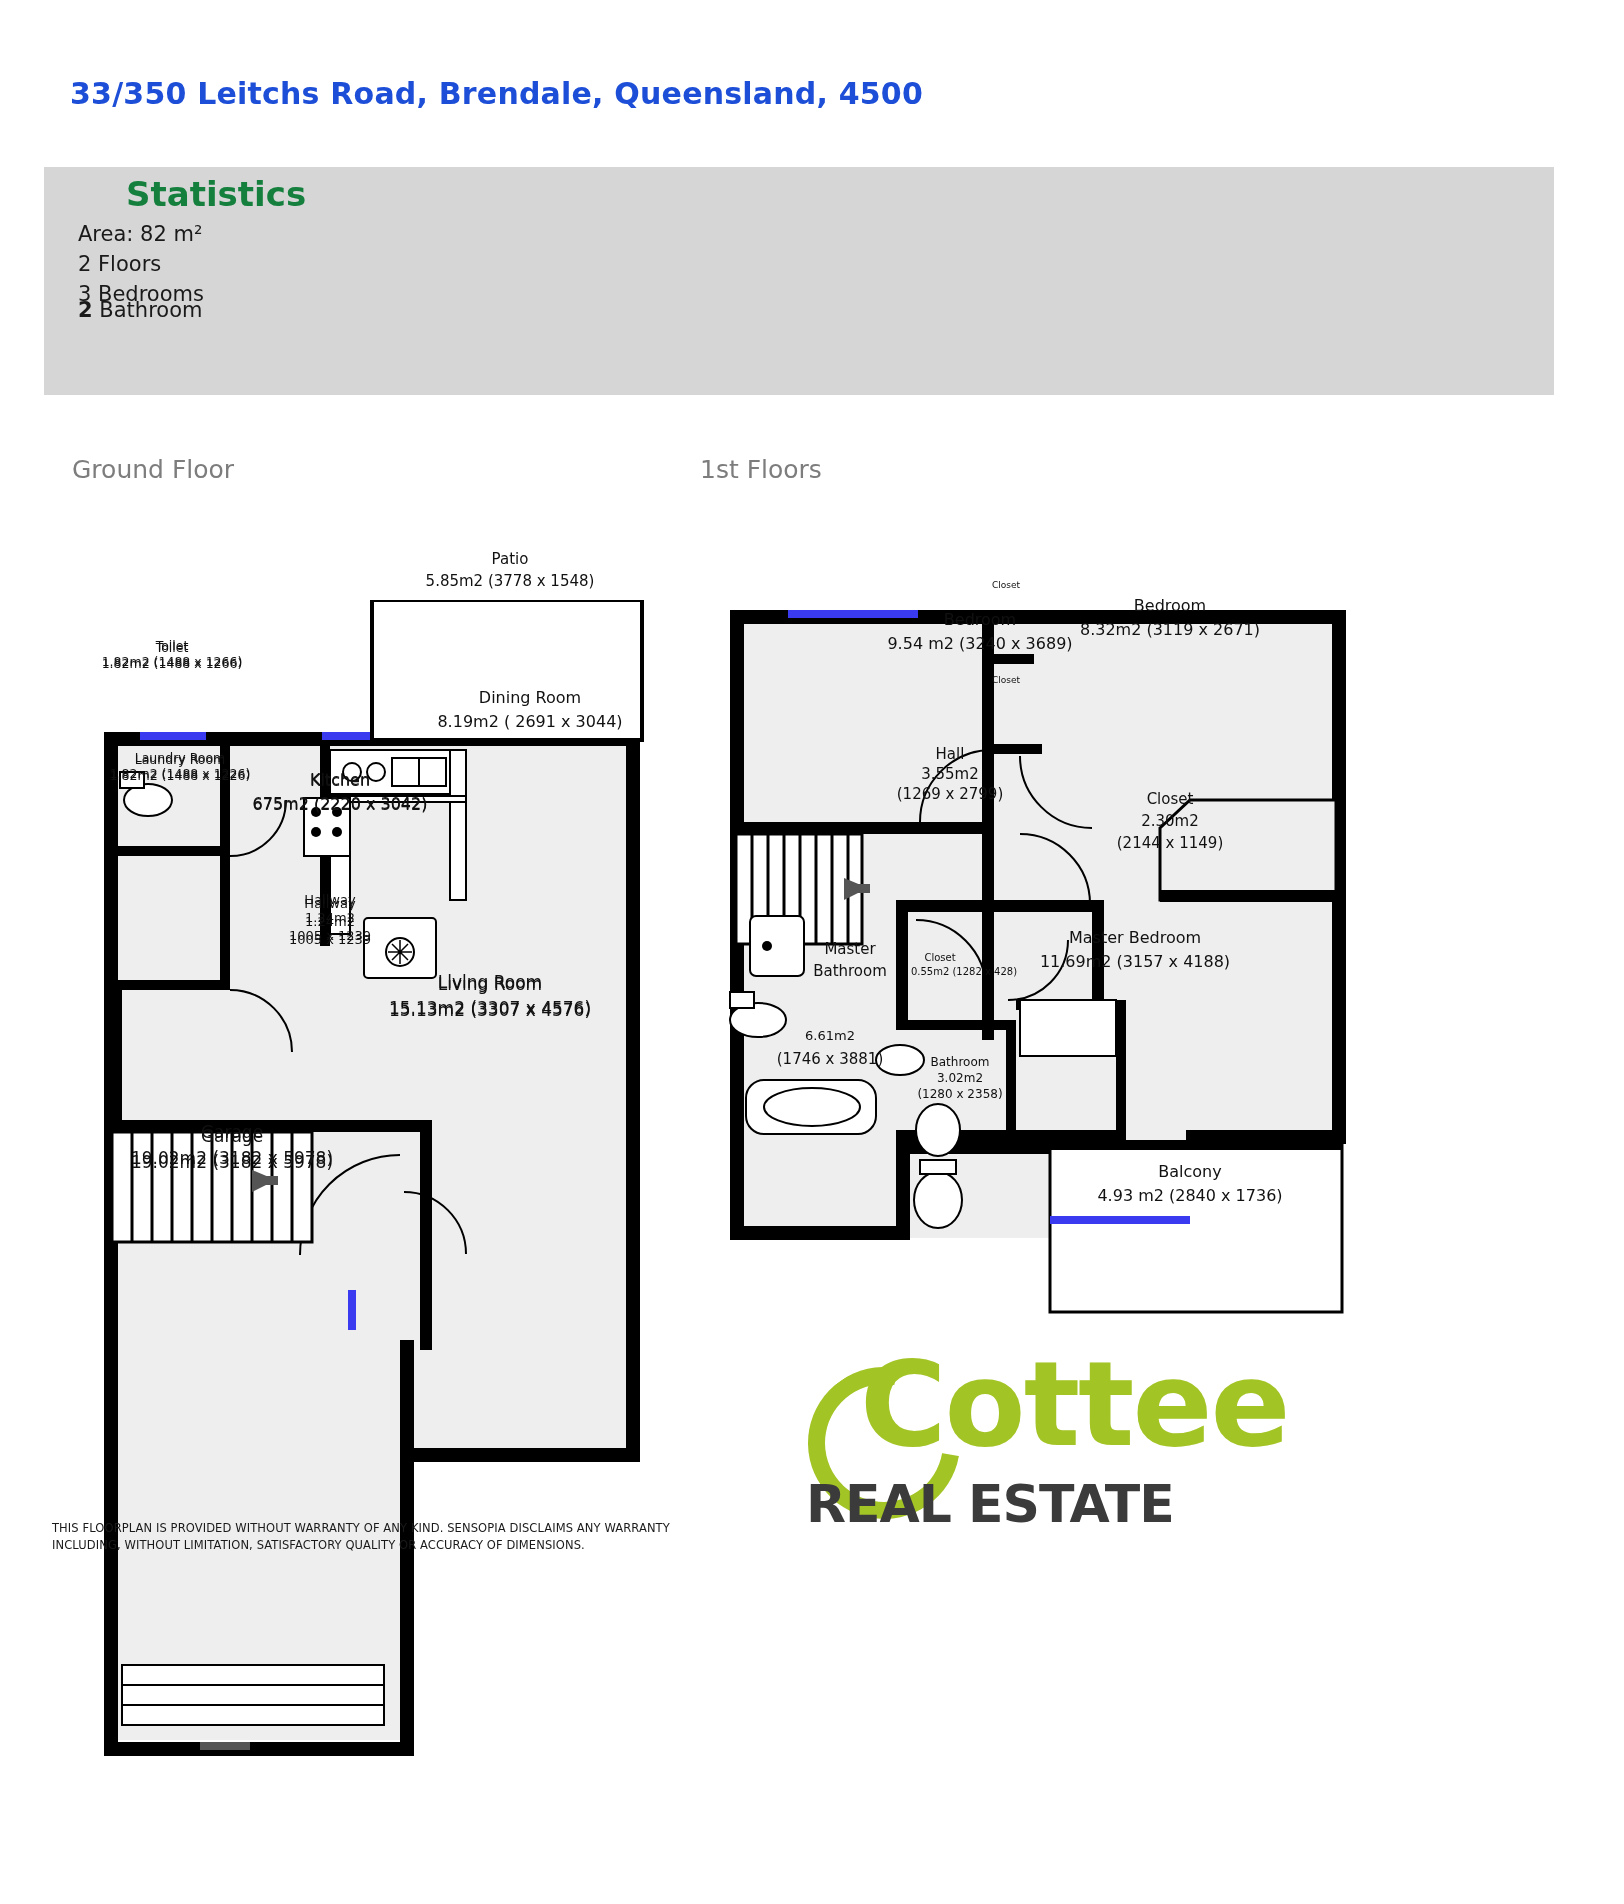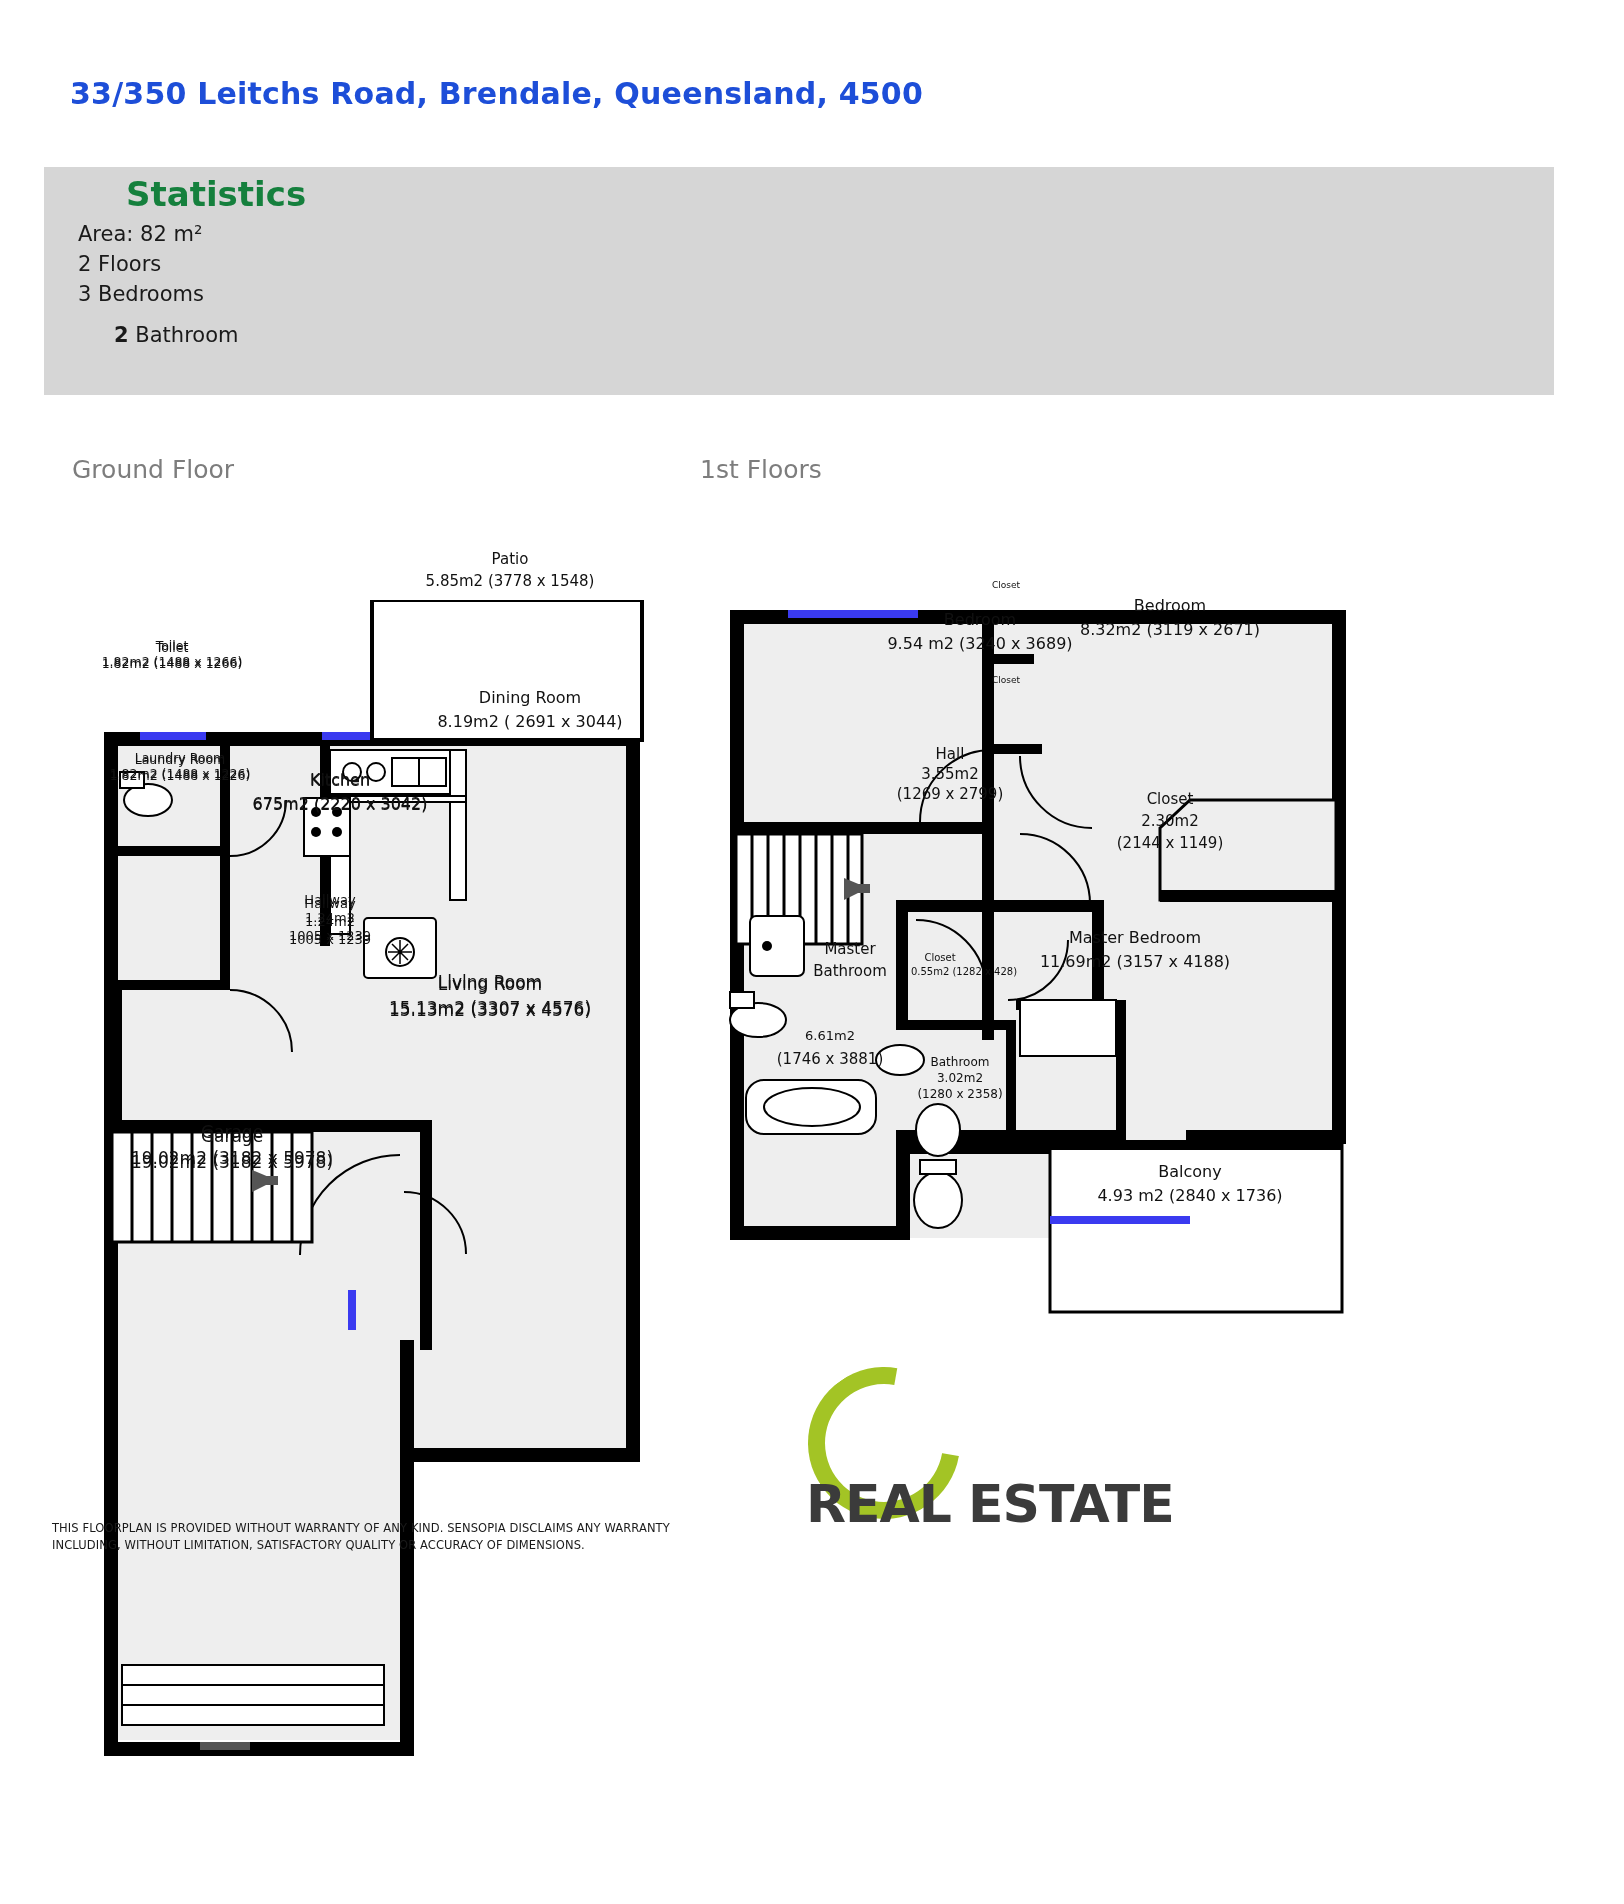--- a/index.html
+++ b/index.html
@@ -11,21 +11,21 @@
   }
   .title{
     position:absolute;left:70px;top:76px;font-size:30px;font-weight:600;letter-spacing:0.2px;color:#1d4ed8;
     font-family:"DejaVu Sans", sans-serif;
   }
   .stats-box{
     position:absolute;left:44px;top:167px;width:1510px;height:228px;background:#d6d6d6;
   }
   .stats-title{position:absolute;left:78px;top:174px;font-size:34px;color:#15803d;font-weight:700;margin-left:48px;}
   .stats-line{position:absolute;left:78px;font-size:21px;color:#1a1a1a;}
-  .s1{top:222px;} .s2{top:252px;} .s3{top:282px;} .s4{top:323px;margin-left:36px;}
+  .s1{top:222px;} .s2{top:252px;} .s3{top:282px;} .s4{top:298px;}
   .s4 b{font-weight:700;}
   .floor-label{position:absolute;font-size:25px;color:#7d7d7d;font-weight:400;}
   .fl-ground{left:72px;top:455px;}
   .fl-first{left:700px;top:455px;}
 
   .plan{position:absolute;}
   .plan svg{display:block;}
 
   .disclaimer{
     position:absolute;left:52px;top:1520px;width:640px;font-size:11.5px;line-height:1.45;color:#1a1a1a;
@@ -311,19 +311,20 @@
 
   <div style="position:absolute;left:300px;top:372px;width:200px;text-align:center;font-size:17px;">Living Room</div>
   <div style="position:absolute;left:280px;top:398px;width:240px;text-align:center;font-size:17px;">15.13m2 (3307 x 4576)</div>
 
   <div style="position:absolute;left:62px;top:522px;width:160px;text-align:center;font-size:17px;">Garage</div>
   <div style="position:absolute;left:32px;top:548px;width:220px;text-align:center;font-size:17px;">19.02m2 (3182 x 5978)</div>
 </div>
 
 <div class="logo">
   <div class="ring"></div>
+  <div class="cottee">Cottee</div>
   <div class="re">REAL ESTATE</div>
 </div>
 
 <div class="disclaimer">
   <div>THIS FLOORPLAN IS PROVIDED WITHOUT WARRANTY OF ANY KIND. SENSOPIA DISCLAIMS ANY WARRANTY</div>
   <div>INCLUDING, WITHOUT LIMITATION, SATISFACTORY QUALITY OR ACCURACY OF DIMENSIONS.</div>
 </div>
 
 </body></html>

